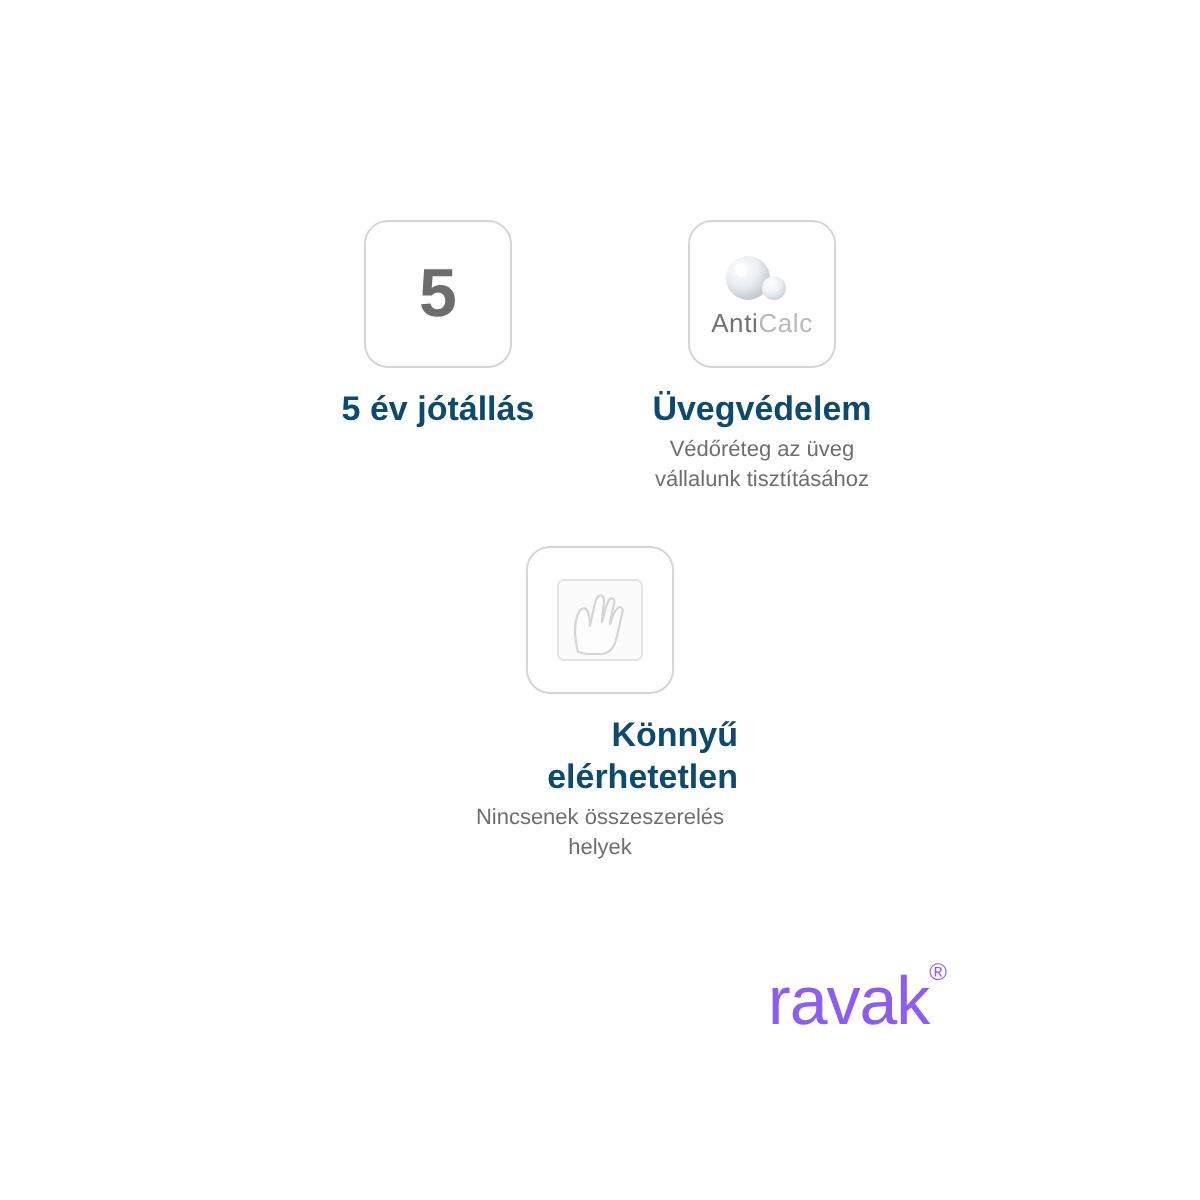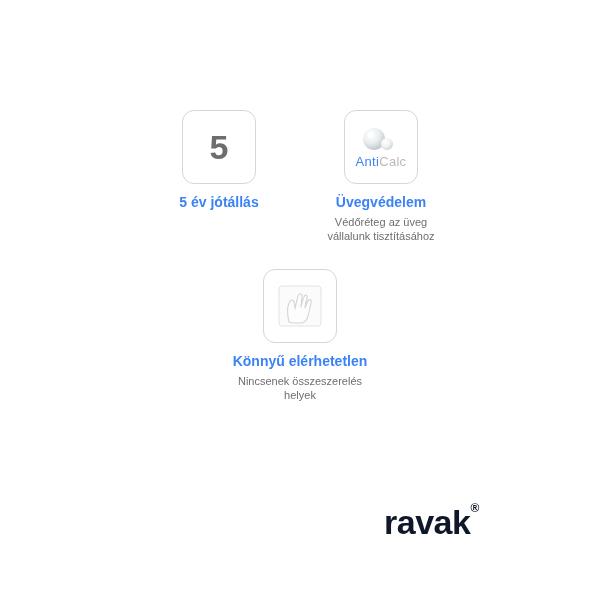--- a/index.html
+++ b/index.html
@@ -42,24 +42,24 @@
     border: 1px solid #d6d6d6;
     border-radius: 12px;
     box-sizing: border-box;
     display: flex;
     align-items: center;
     justify-content: center;
     background: #ffffff;
   }
   .feature-title {
     margin-top: 10px;
-    font-size: 14px;
+    font-size: 17px;
     font-weight: bold;
-    color: #3b82f6;
-    text-align: center;
+    color: #0c4a6e;
+    text-align: right;
     line-height: 1.25;
   }
   .feature-desc {
     margin-top: 3px;
     font-size: 11px;
     color: #6e6e6e;
     text-align: center;
     line-height: 1.3;
     width: 136px;
   }
@@ -78,30 +78,30 @@
     align-items: center;
     justify-content: center;
   }
   .anticalc-text {
     font-size: 13px;
     color: #b9b9b9;
     letter-spacing: 0.3px;
     margin-top: 2px;
   }
   .anticalc-text b {
-    color: #3b82f6;
+    color: #737373;
     font-weight: normal;
   }
   .logo {
     position: absolute;
     left: 384px;
-    top: 505px;
+    top: 484px;
     font-size: 34px;
-    font-weight: bold;
-    color: #0f172a;
+    font-weight: normal;
+    color: #8b5cf6;
     letter-spacing: -0.5px;
     line-height: 1;
   }
   .logo sup {
     font-size: 12px;
     vertical-align: super;
     top: -10px;
     position: relative;
   }
 </style>

